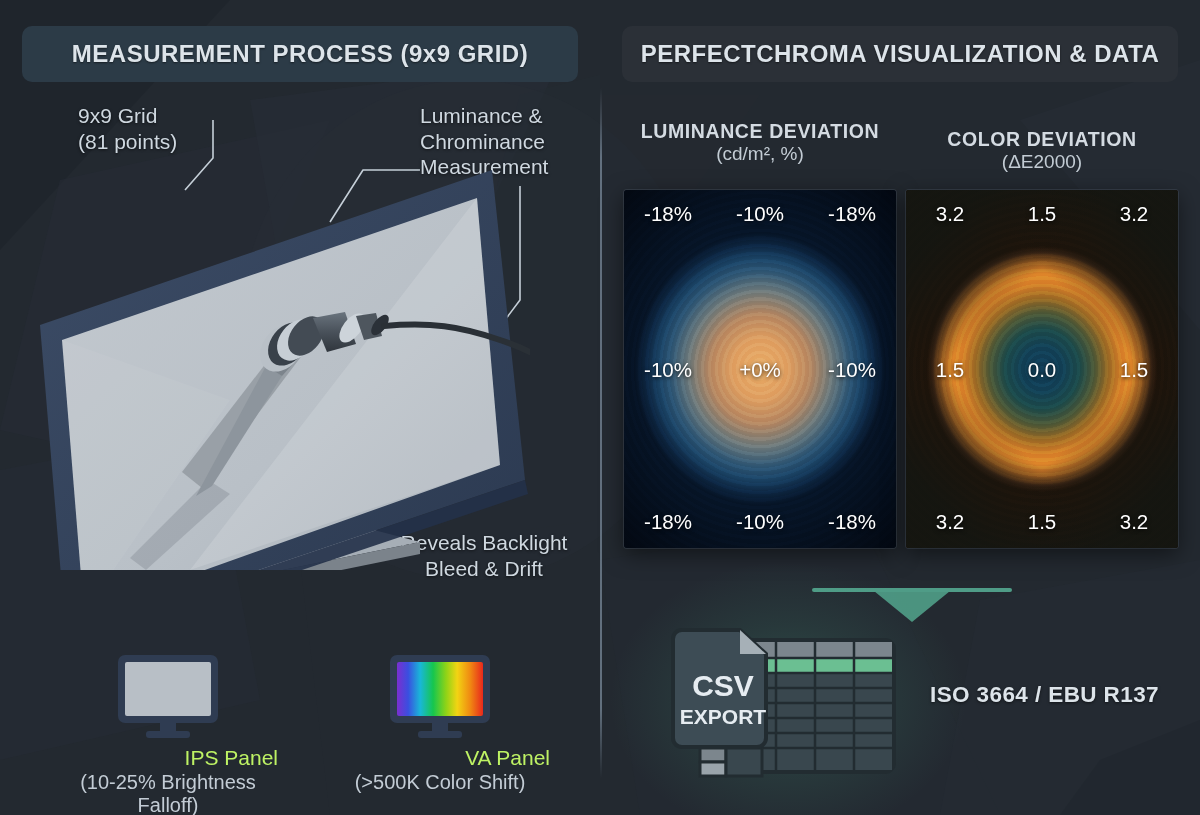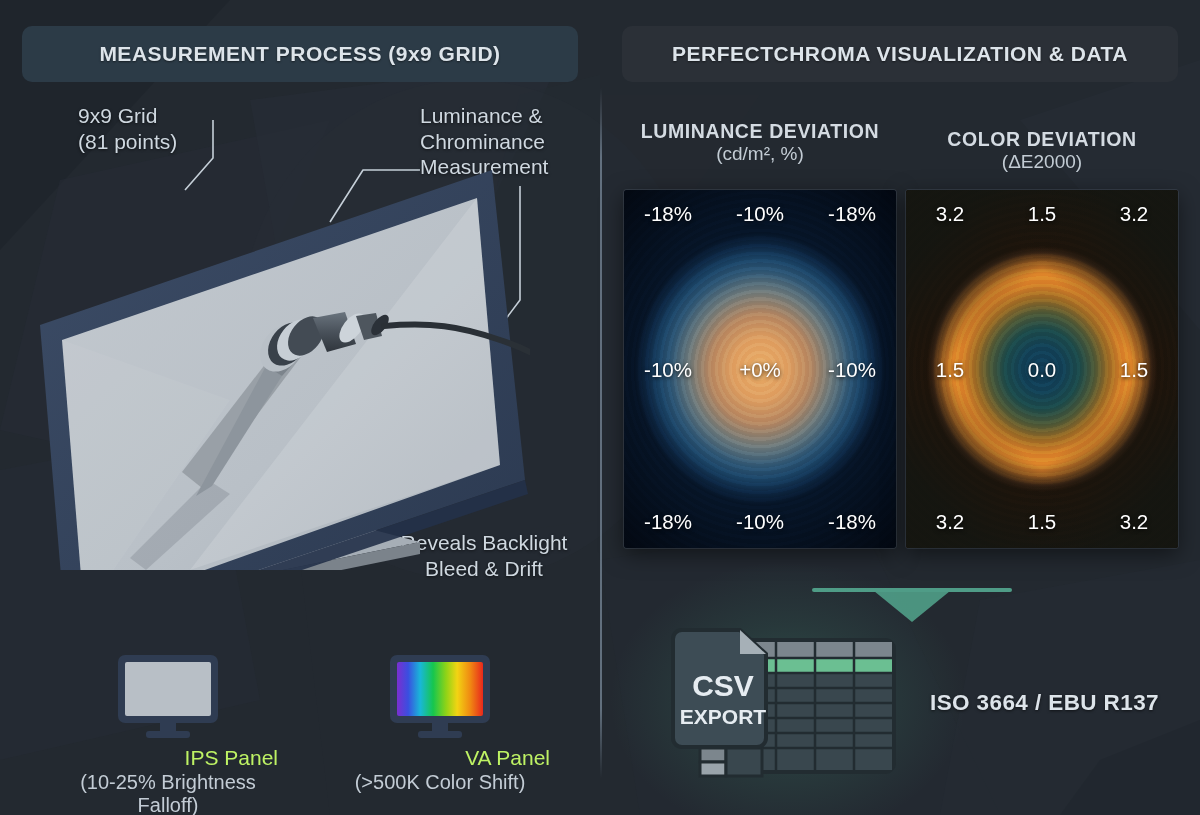--- a/index.html
+++ b/index.html
@@ -24,21 +24,21 @@
     position:absolute; left:600px; top:88px; width:2px; height:690px;
     background:linear-gradient(to bottom, rgba(150,170,190,0) 0%, rgba(150,170,190,.55) 10%, rgba(150,170,190,.55) 90%, rgba(150,170,190,0) 100%);
   }
 
   
   .hdr-pill {
     position:absolute; border-radius:10px;
     display:flex; align-items:center; justify-content:center;
     font-weight:bold; letter-spacing:.5px;
     color:#dde4ea; text-shadow:0 1px 2px rgba(0,0,0,.5);
-    font-size:21px;
+    font-size:24px;
   }
   #hdr-left  { left:22px;  top:26px; width:556px; height:56px; background:#2c3b47; }
   #hdr-right { left:622px; top:26px; width:556px; height:56px; background:#2b3037; }
 
   
   .callout {
     position:absolute; color:#cfd8e0; font-size:21px; line-height:1.22;
     text-shadow:0 1px 3px rgba(0,0,0,.6);
   }
   #co-grid  { left:78px;  top:103px; text-align:left; }
@@ -85,21 +85,21 @@
   
   #csv-block { position:absolute; left:668px; top:618px; width:240px; height:170px; }
   #csv-glow {
     position:absolute; left:608px; top:560px; width:360px; height:280px;
     background:radial-gradient(ellipse at center, rgba(74,166,130,.30) 0%, rgba(74,166,130,.12) 38%, rgba(74,166,130,0) 70%);
     pointer-events:none;
   }
   #compliance {
     position:absolute; left:930px; top:680px; width:250px;
     font-size:22.5px; font-weight:bold; letter-spacing:.4px; line-height:1.3;
-    color:#dde4ea; text-shadow:0 1px 3px rgba(0,0,0,.6);margin-top:8px;
+    color:#dde4ea; text-shadow:0 1px 3px rgba(0,0,0,.6);
   }
 </style>
 </head>
 <body>
 
 <div id="bg">
   <svg width="1200" height="815" viewBox="0 0 1200 815">
     <rect x="0" y="0" width="1200" height="815" fill="#232930"></rect>
 
     <polygon points="0,0 230,0 0,250" fill="#1e242b" opacity="0.85"></polygon>

